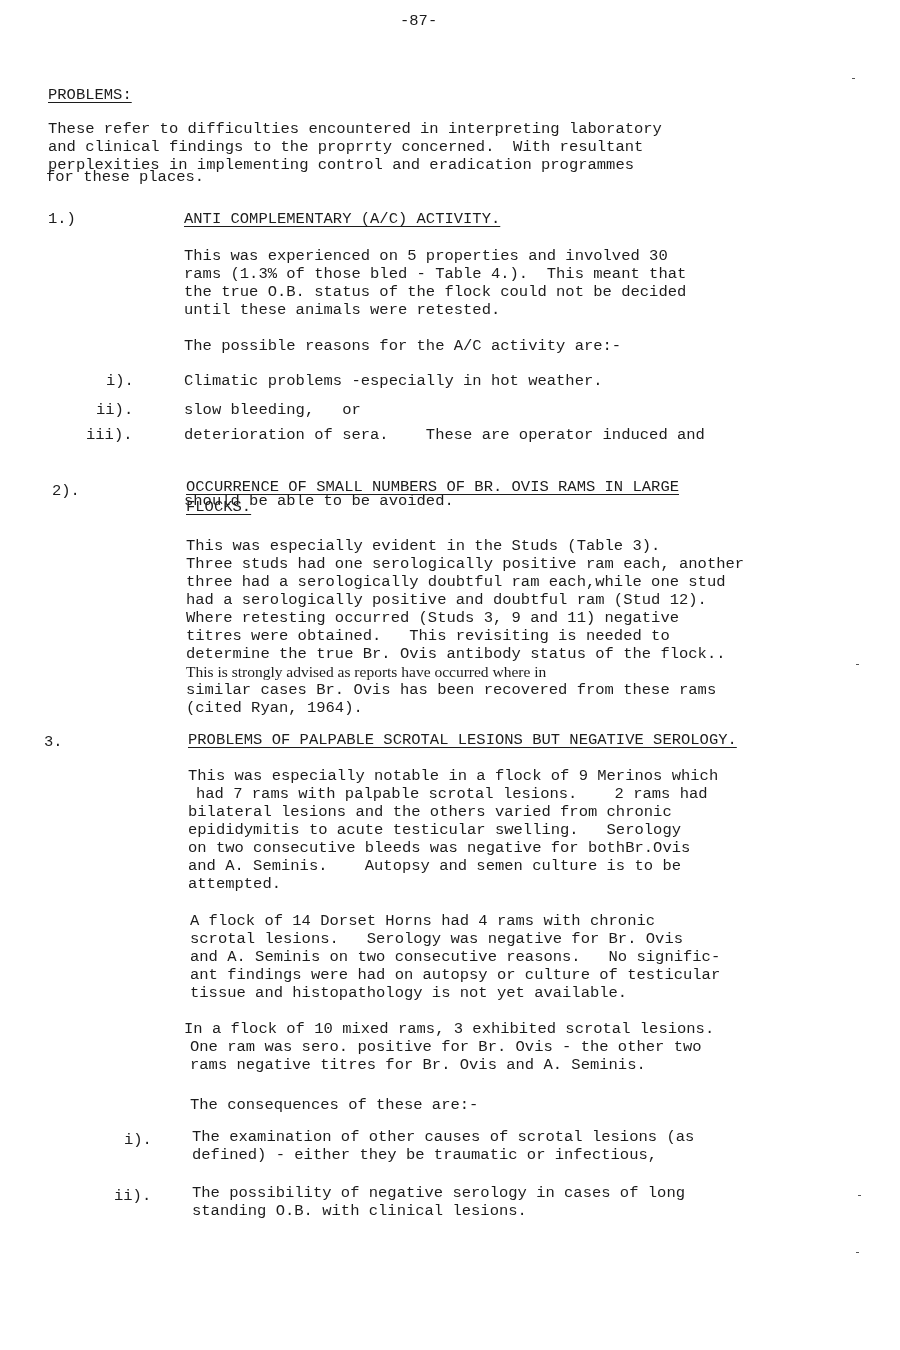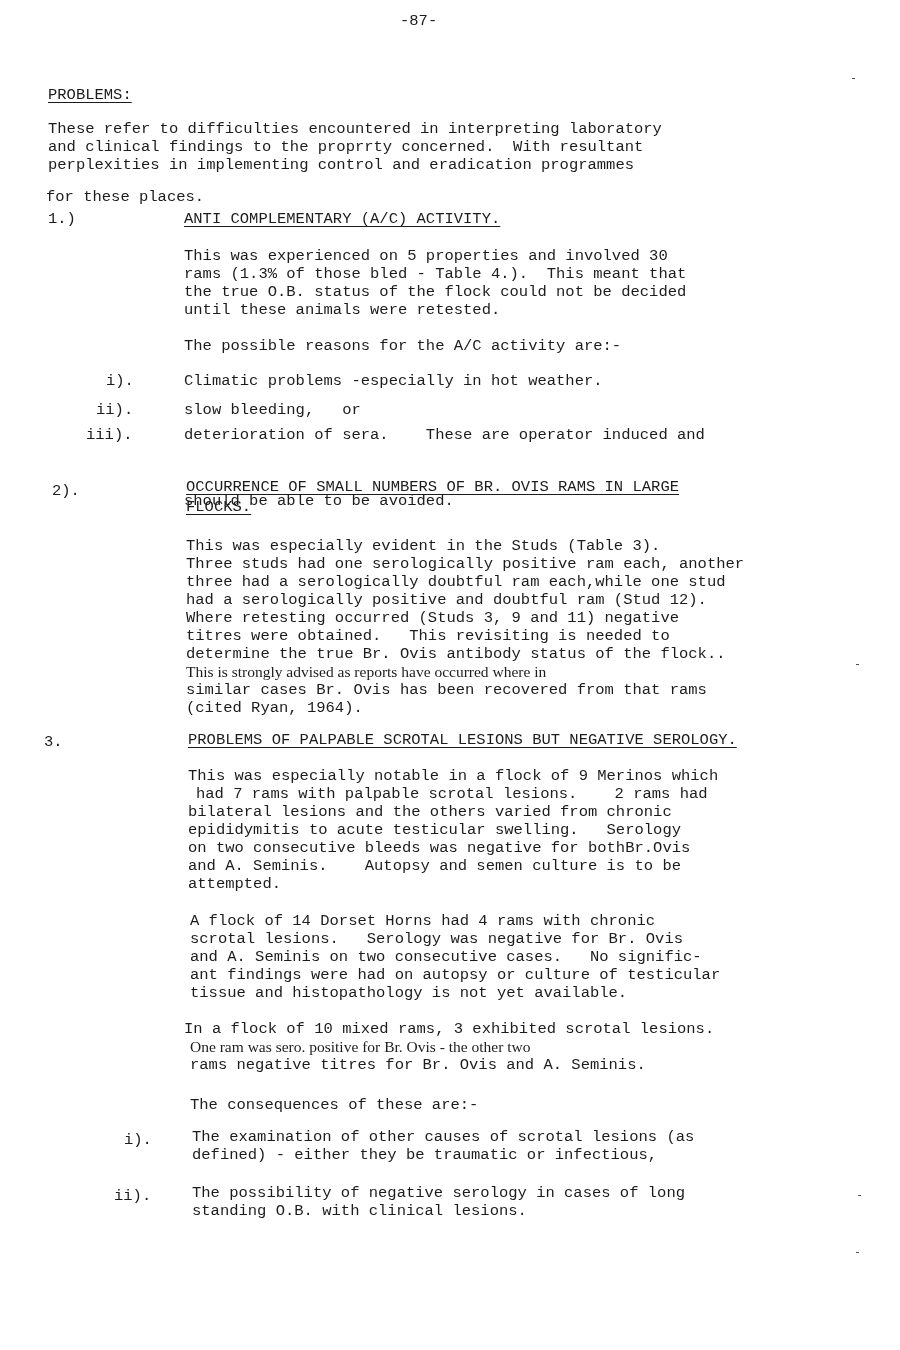--- a/index.html
+++ b/index.html
@@ -21,21 +21,21 @@
 <div>
 
   <div class="abs page-num">-87-</div>
 
   <div class="abs u" style="left:48px; top:86px;">PROBLEMS:</div>
 
   <div>
     <div class="line" style="left:48px; top:120px;">These refer to difficulties encountered in interpreting laboratory</div>
     <div class="line" style="left:48px; top:138px;">and clinical findings to the proprrty concerned.  With resultant</div>
     <div class="line" style="left:48px; top:156px;">perplexities in implementing control and eradication programmes</div>
-    <div class="line" style="left:46px; top:188px;text-align:center;">for these places.</div>
+    <div class="line" style="left:46px; top:168px;text-align:center;">for these places.</div>
   </div>
 
   <div>
     <div class="line" style="left:48px; top:210px;">1.)</div>
     <div class="line u" style="left:184px; top:210px;">ANTI COMPLEMENTARY (A/C) ACTIVITY.</div>
 
     <div class="line" style="left:184px; top:247px;">This was experienced on 5 properties and involved 30</div>
     <div class="line" style="left:184px; top:265px;">rams (1.3% of those bled - Table 4.).  This meant that</div>
     <div class="line" style="left:184px; top:283px;">the true O.B. status of the flock could not be decided</div>
     <div class="line" style="left:184px; top:301px;">until these animals were retested.</div>
@@ -59,44 +59,44 @@
     <div class="line u" style="left:186px; top:498px;">FLOCKS.</div>
 
     <div class="line" style="left:186px; top:537px;">This was especially evident in the Studs (Table 3).</div>
     <div class="line" style="left:186px; top:555px;">Three studs had one serologically positive ram each, another</div>
     <div class="line" style="left:186px; top:573px;">three had a serologically doubtful ram each,while one stud</div>
     <div class="line" style="left:186px; top:591px;">had a serologically positive and doubtful ram (Stud 12).</div>
     <div class="line" style="left:186px; top:609px;">Where retesting occurred (Studs 3, 9 and 11) negative</div>
     <div class="line" style="left:186px; top:627px;">titres were obtained.   This revisiting is needed to</div>
     <div class="line" style="left:186px; top:645px;">determine the true Br. Ovis antibody status of the flock..</div>
     <div class="line" style="left:186px; top:663px;font-family:Liberation Serif, serif;">This is strongly advised as reports have occurred where in</div>
-    <div class="line" style="left:186px; top:681px;">similar cases Br. Ovis has been recovered from that rams</div>
+    <div class="line" style="left:186px; top:681px;">similar cases Br. Ovis has been recovered from these rams</div>
     <div class="line" style="left:186px; top:699px;">(cited Ryan, 1964).</div>
   </div>
 
   <div>
     <div class="line" style="left:44px; top:733px;">3.</div>
     <div class="line u" style="left:188px; top:731px;">PROBLEMS OF PALPABLE SCROTAL LESIONS BUT NEGATIVE SEROLOGY.</div>
 
     <div class="line" style="left:188px; top:767px;">This was especially notable in a flock of 9 Merinos which</div>
     <div class="line" style="left:188px; top:785px;margin-left:8px;">had 7 rams with palpable scrotal lesions.    2 rams had</div>
     <div class="line" style="left:188px; top:803px;">bilateral lesions and the others varied from chronic</div>
     <div class="line" style="left:188px; top:821px;">epididymitis to acute testicular swelling.   Serology</div>
     <div class="line" style="left:188px; top:839px;">on two consecutive bleeds was negative for bothBr.Ovis</div>
     <div class="line" style="left:188px; top:857px;">and A. Seminis.    Autopsy and semen culture is to be</div>
     <div class="line" style="left:188px; top:875px;">attempted.</div>
 
     <div class="line" style="left:190px; top:912px;">A flock of 14 Dorset Horns had 4 rams with chronic</div>
     <div class="line" style="left:190px; top:930px;">scrotal lesions.   Serology was negative for Br. Ovis</div>
-    <div class="line" style="left:190px; top:948px;">and A. Seminis on two consecutive cases.   No signific-</div>
+    <div class="line" style="left:190px; top:948px;">and A. Seminis on two consecutive reasons.   No signific-</div>
     <div class="line" style="left:190px; top:966px;">ant findings were had on autopsy or culture of testicular</div>
     <div class="line" style="left:190px; top:984px;">tissue and histopathology is not yet available.</div>
 
     <div class="line" style="left:184px; top:1020px;">In a flock of 10 mixed rams, 3 exhibited scrotal lesions.</div>
-    <div class="line" style="left:190px; top:1038px;font-family:Liberation Serif, serif;">One ram was sero. positive for Br. Ovis - the other two</div>
+    <div class="line" style="left:190px; top:1038px;">One ram was sero. positive for Br. Ovis - the other two</div>
     <div class="line" style="left:190px; top:1056px;">rams negative titres for Br. Ovis and A. Seminis.</div>
 
     <div class="line" style="left:190px; top:1096px;">The consequences of these are:-</div>
 
     <div class="line" style="left:124px; top:1131px;">i).</div>
     <div class="line" style="left:192px; top:1128px;">The examination of other causes of scrotal lesions (as</div>
     <div class="line" style="left:192px; top:1146px;">defined) - either they be traumatic or infectious,</div>
 
     <div class="line" style="left:114px; top:1187px;">ii).</div>
     <div class="line" style="left:192px; top:1184px;">The possibility of negative serology in cases of long</div>

